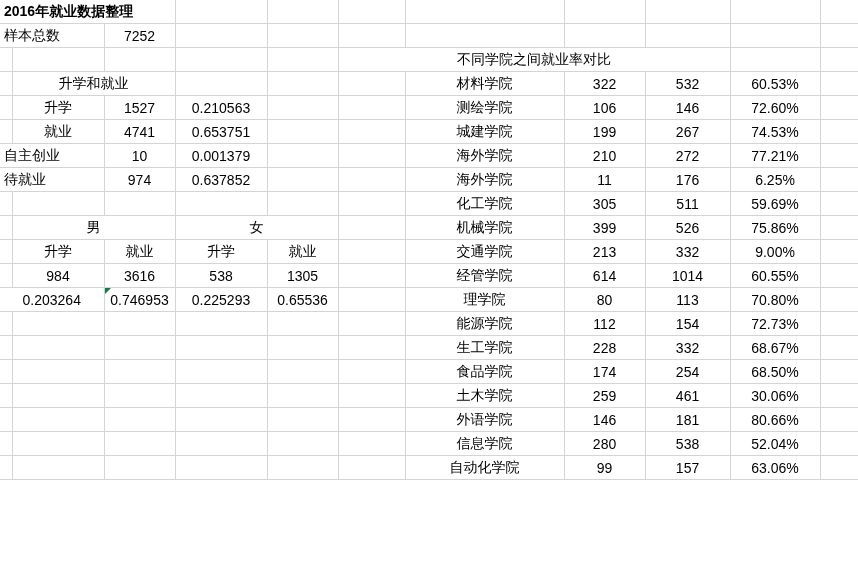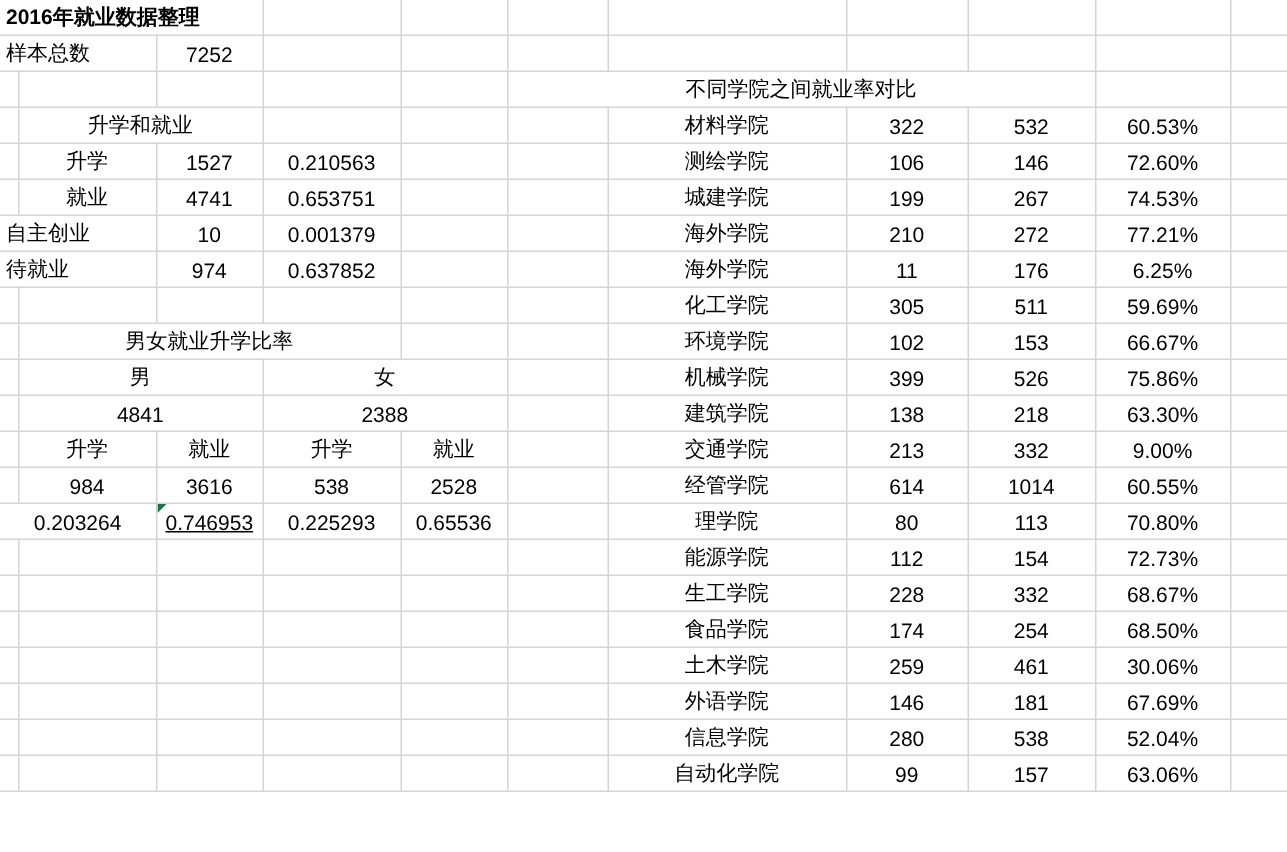--- a/index.html
+++ b/index.html
@@ -51,21 +51,20 @@
   .ta-c { text-align: center; }
 
   .title-cell {
     font-weight: bold;
     font-size: 14px;
   }
   .no-rb { border-right: none; }
 
   .cell-flag {
     position: relative;
-    text-decoration: underline;
   }
   .cell-flag::before {
     content: "";
     position: absolute;
     left: 0px;
     top: 0px;
     border-left: 6px solid #107c41;
     border-bottom: 6px solid transparent;
   }
 </style>
@@ -200,76 +199,54 @@
       <td></td>
       <td></td>
       <td></td>
       <td class="ta-c">化工学院</td>
       <td class="ta-c">305</td>
       <td class="ta-c">511</td>
       <td class="ta-c">59.69%</td>
       <td></td>
     </tr>
 
-    <tr>
-      <td></td>
-      <td class="ta-c no-rb" colspan="3">男女就业升学比率</td>
-      <td></td>
-      <td></td>
-      <td class="ta-c">环境学院</td>
-      <td class="ta-c">102</td>
-      <td class="ta-c">153</td>
-      <td class="ta-c">66.67%</td>
-      <td></td>
-    </tr>
 
     <tr>
       <td></td>
       <td class="ta-c no-rb" colspan="2">男</td>
       <td class="ta-c no-rb" colspan="2">女</td>
       <td></td>
       <td class="ta-c">机械学院</td>
       <td class="ta-c">399</td>
       <td class="ta-c">526</td>
       <td class="ta-c">75.86%</td>
       <td></td>
     </tr>
 
-    <tr>
-      <td></td>
-      <td class="ta-c no-rb" colspan="2">4841</td>
-      <td class="ta-c no-rb" colspan="2">2388</td>
-      <td></td>
-      <td class="ta-c">建筑学院</td>
-      <td class="ta-c">138</td>
-      <td class="ta-c">218</td>
-      <td class="ta-c">63.30%</td>
-      <td></td>
-    </tr>
 
     <tr>
       <td></td>
       <td class="ta-c">升学</td>
       <td class="ta-c">就业</td>
       <td class="ta-c">升学</td>
       <td class="ta-c">就业</td>
       <td></td>
       <td class="ta-c">交通学院</td>
       <td class="ta-c">213</td>
       <td class="ta-c">332</td>
       <td class="ta-c">9.00%</td>
       <td></td>
     </tr>
 
     <tr>
       <td></td>
       <td class="ta-c">984</td>
       <td class="ta-c">3616</td>
       <td class="ta-c">538</td>
-      <td class="ta-c">2528</td>
+      <td class="ta-c">1305</td>
       <td></td>
       <td class="ta-c">经管学院</td>
       <td class="ta-c">614</td>
       <td class="ta-c">1014</td>
       <td class="ta-c">60.55%</td>
       <td></td>
     </tr>
 
     <tr>
       <td class="ta-c no-rb" colspan="2">0.203264</td>
@@ -339,21 +316,21 @@
     <tr>
       <td></td>
           <td></td>
           <td></td>
           <td></td>
           <td></td>
           <td></td>
       <td class="ta-c">外语学院</td>
       <td class="ta-c">146</td>
       <td class="ta-c">181</td>
-      <td class="ta-c">67.69%</td>
+      <td class="ta-c">80.66%</td>
       <td></td>
     </tr>
     <tr>
       <td></td>
           <td></td>
           <td></td>
           <td></td>
           <td></td>
           <td></td>
       <td class="ta-c">信息学院</td>

